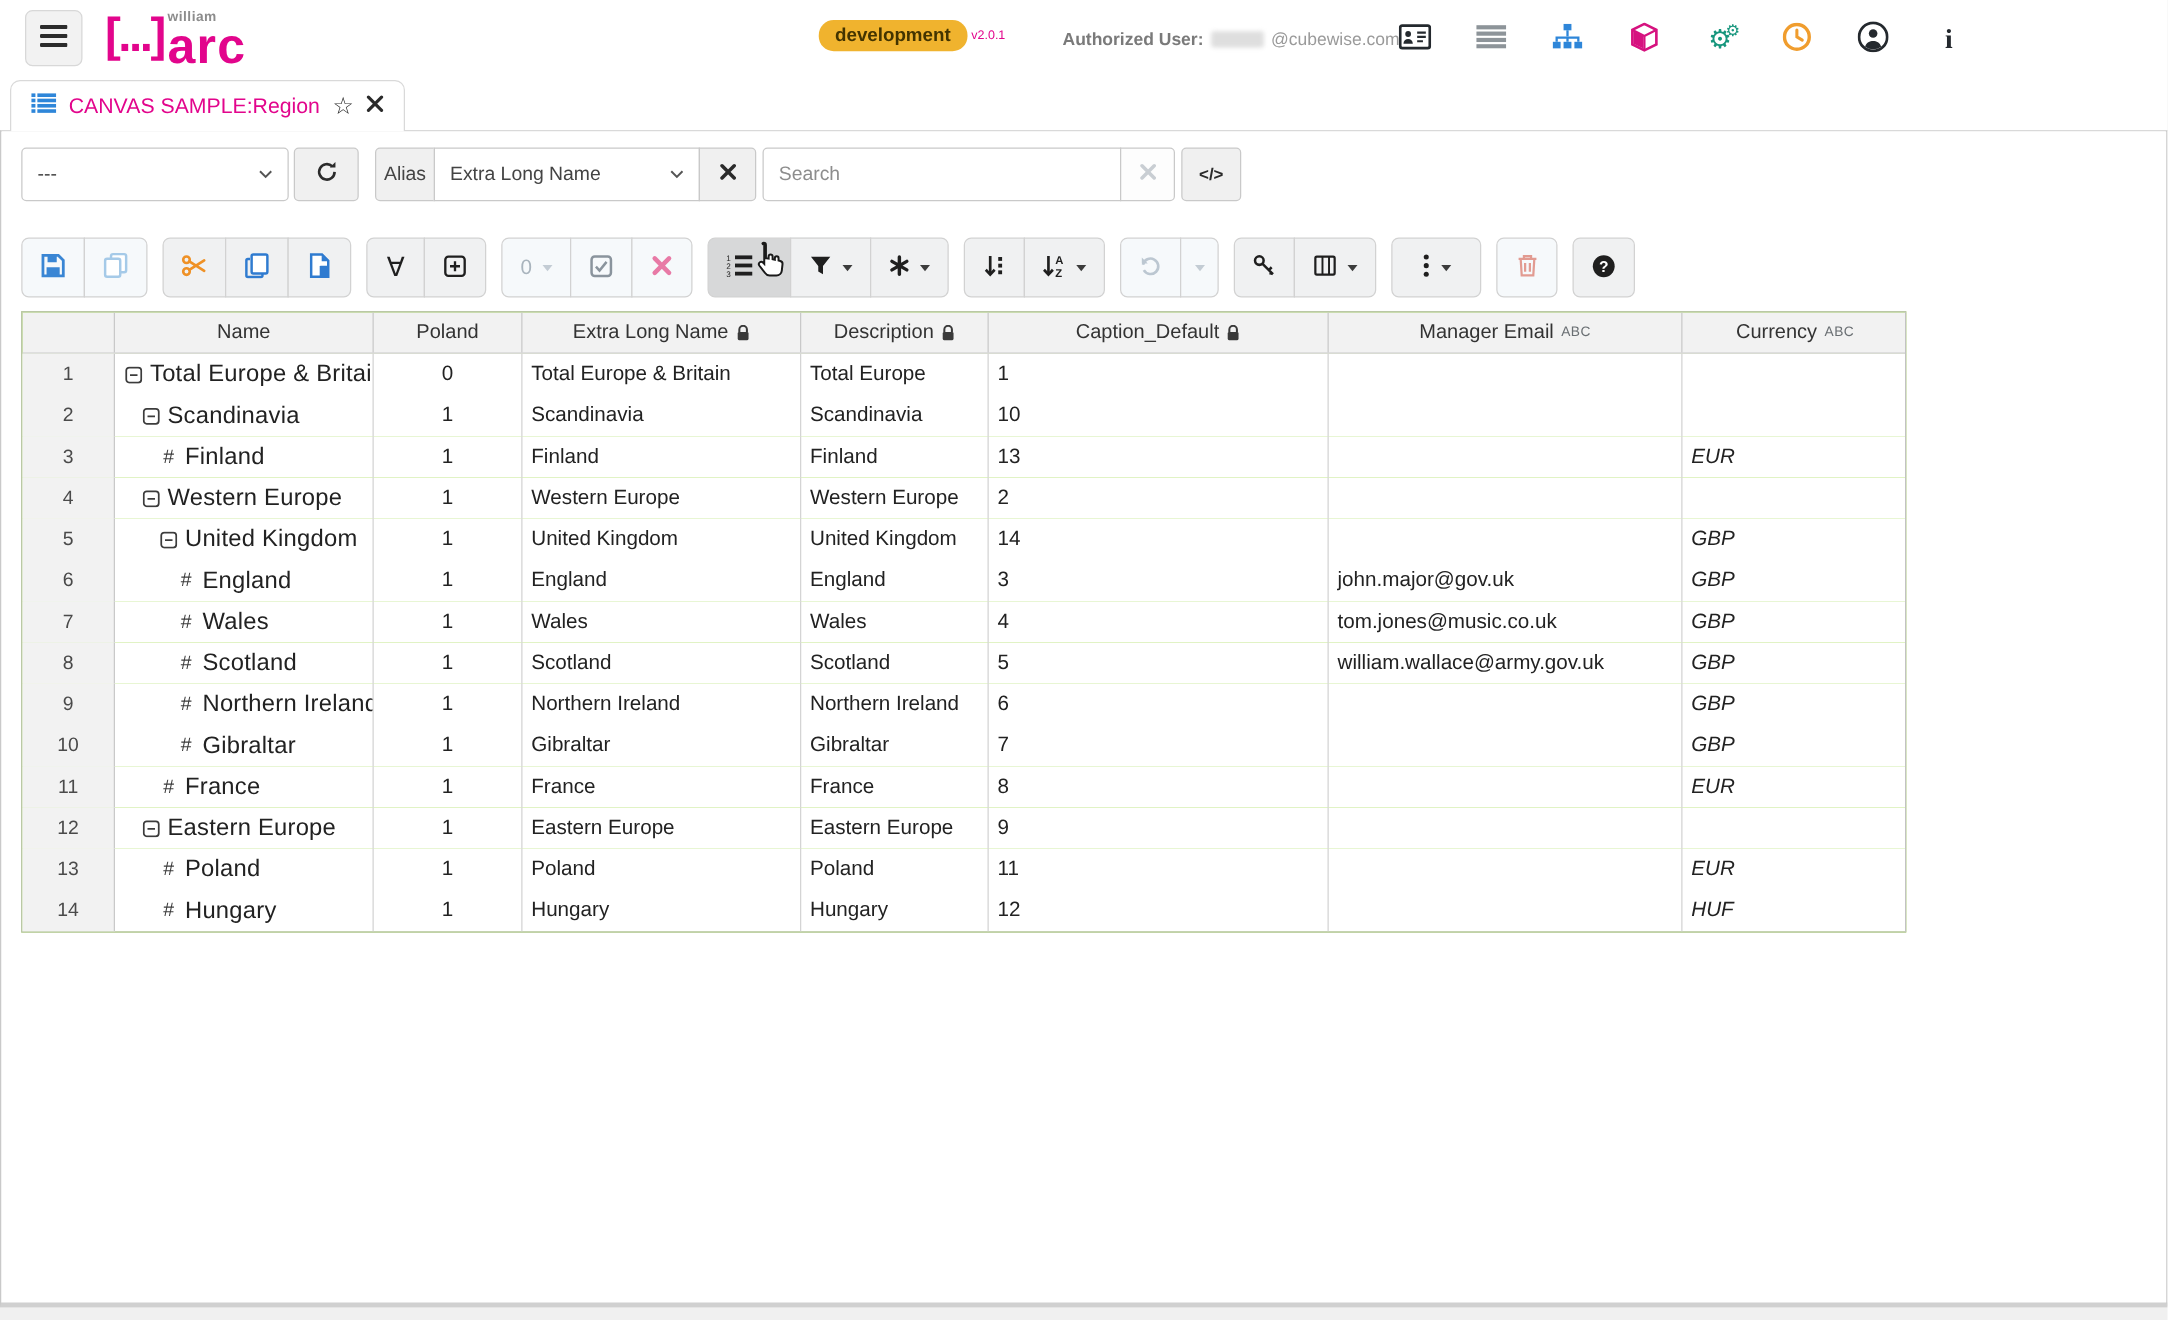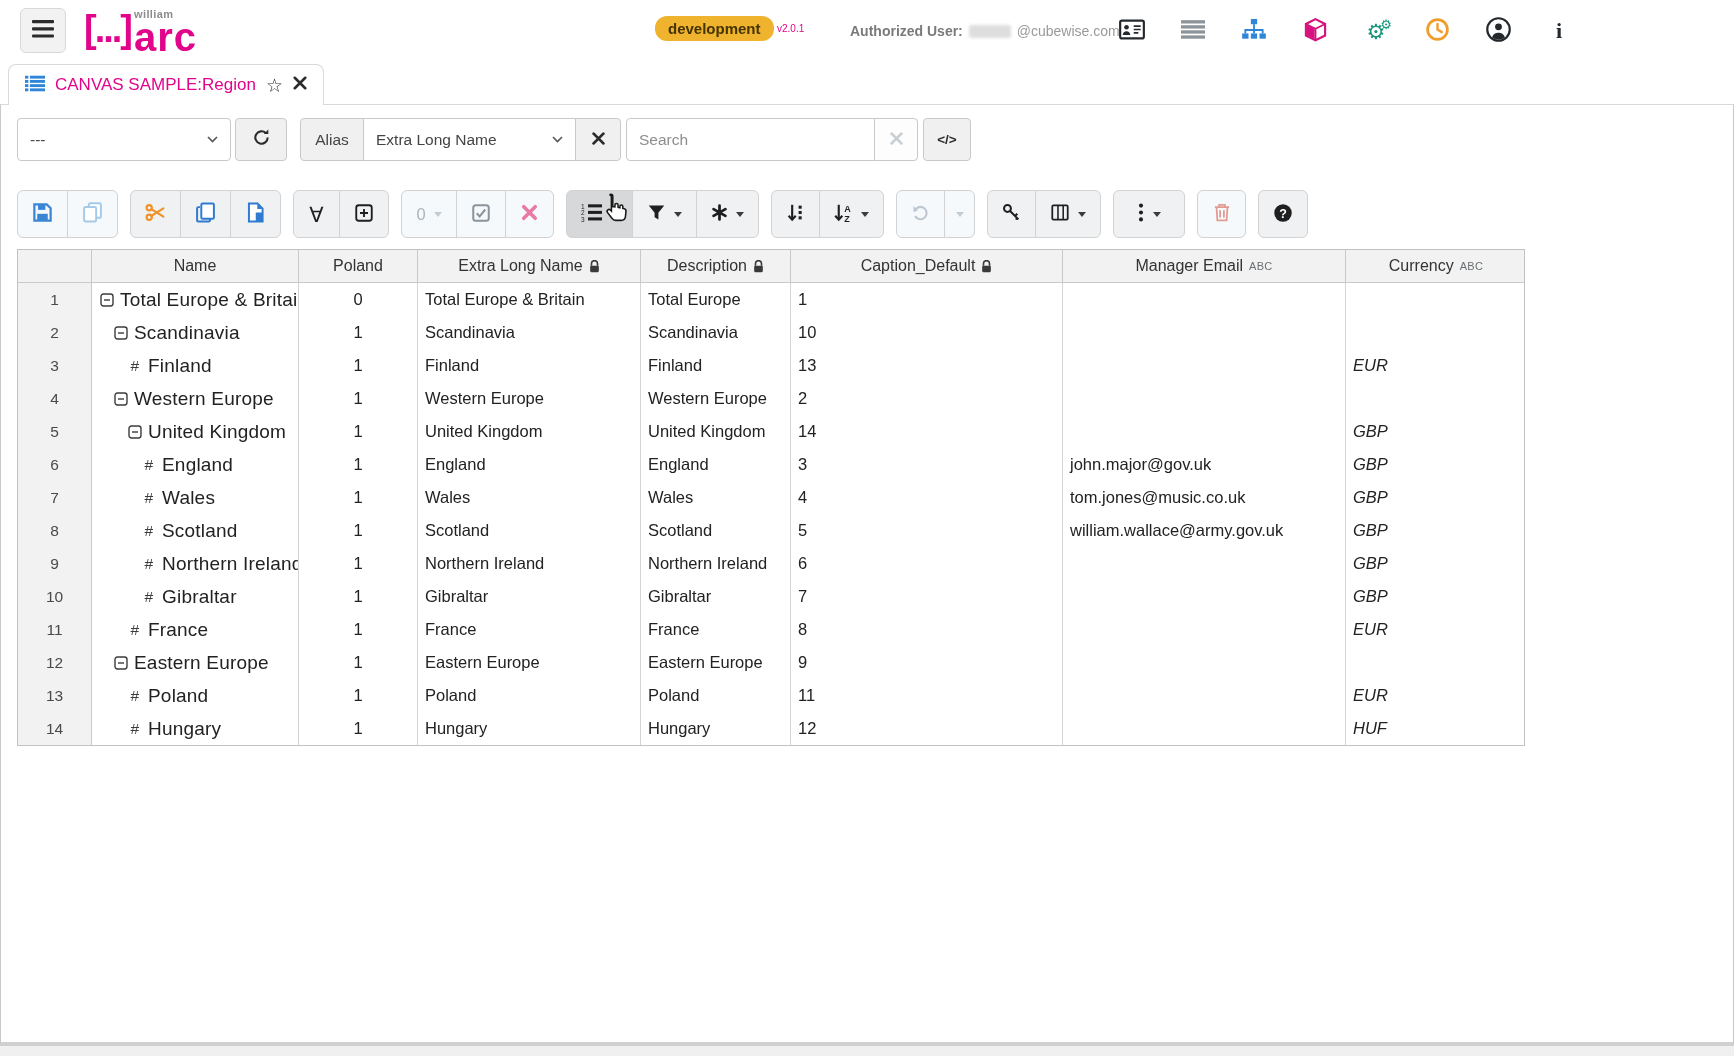--- a/index.html
+++ b/index.html
@@ -42,21 +42,21 @@
 
   
   .row1 { position:absolute; left:16px; top:13px; display:flex; align-items:stretch; height:43px; }
   .ctrl { height:43px; border:1px solid #c9c9c9; background:#fff; display:flex; align-items:center;
     font-size:15.5px; color:#444; padding:0 12px; }
   .ctrl.gray { background:#f0f0f0; justify-content:center; padding:0; }
   .r4 { border-radius:4px; } .rl { border-radius:4px 0 0 4px; } .rr { border-radius:0 4px 4px 0; }
   .joined { margin-left:-1px; }
   .ml4{margin-left:4px;} .ml13{margin-left:13px;} .ml5{margin-left:5px;}
   .sel { justify-content:space-between; cursor:pointer; }
-  .search-input { height:43px; width:249px; border:1px solid #c9c9c9; border-radius:4px 0 0 4px; padding:0 12px;
+  .search-input { height:43px; width:287px; border:1px solid #c9c9c9; border-radius:4px 0 0 4px; padding:0 12px;
     font-size:15.5px; font-family:"Liberation Sans", sans-serif; color:#333; outline:none; }
   .search-input::placeholder { color:#8d8d8d; }
   .code-label { font-size:13.5px; font-weight:700; color:#2b2b2b; }
 
   
   .row2 { position:absolute; left:16px; top:85px; display:flex; gap:12px; }
   .bgroup { display:flex; }
   .tbtn { height:48px; min-width:49px; padding:0 14px; border:1px solid #d2d2d2; background:#f0f1f2;
     display:flex; align-items:center; justify-content:center; gap:8px; margin-left:-1px; cursor:pointer; }
   .bgroup .tbtn:first-child { border-radius:6px 0 0 6px; margin-left:0; }
@@ -228,21 +228,21 @@
           </svg>
       </div>
       <div class="ctrl gray r4 ml4" style="width:52px;">
         <span>
           <svg width="19" height="19" viewBox="0 0 20 20">
               <path d="M16.5 10a6.5 6.5 0 1 1-2-4.7" fill="none" stroke="#2b2b2b" stroke-width="2.2"></path>
               <path d="M17.2 1.6v4.8h-4.8z" fill="#2b2b2b"></path>
             </svg>
         </span>
       </div>
-      <div class="ctrl gray rl ml13" style="width:64px;">
+      <div class="ctrl gray rl ml13" style="width:48px;">
         <span>Alias</span>
       </div>
       <div class="ctrl sel joined" style="width:213px;">
         <span>Extra Long Name</span>
         <svg width="11" height="7" viewBox="0 0 11 7">
             <path d="M1 1l4.5 4.5L10 1" stroke="#555" stroke-width="1.6" fill="none"></path>
           </svg>
       </div>
       <div class="ctrl gray rr joined" style="width:46px;">
         <span>

